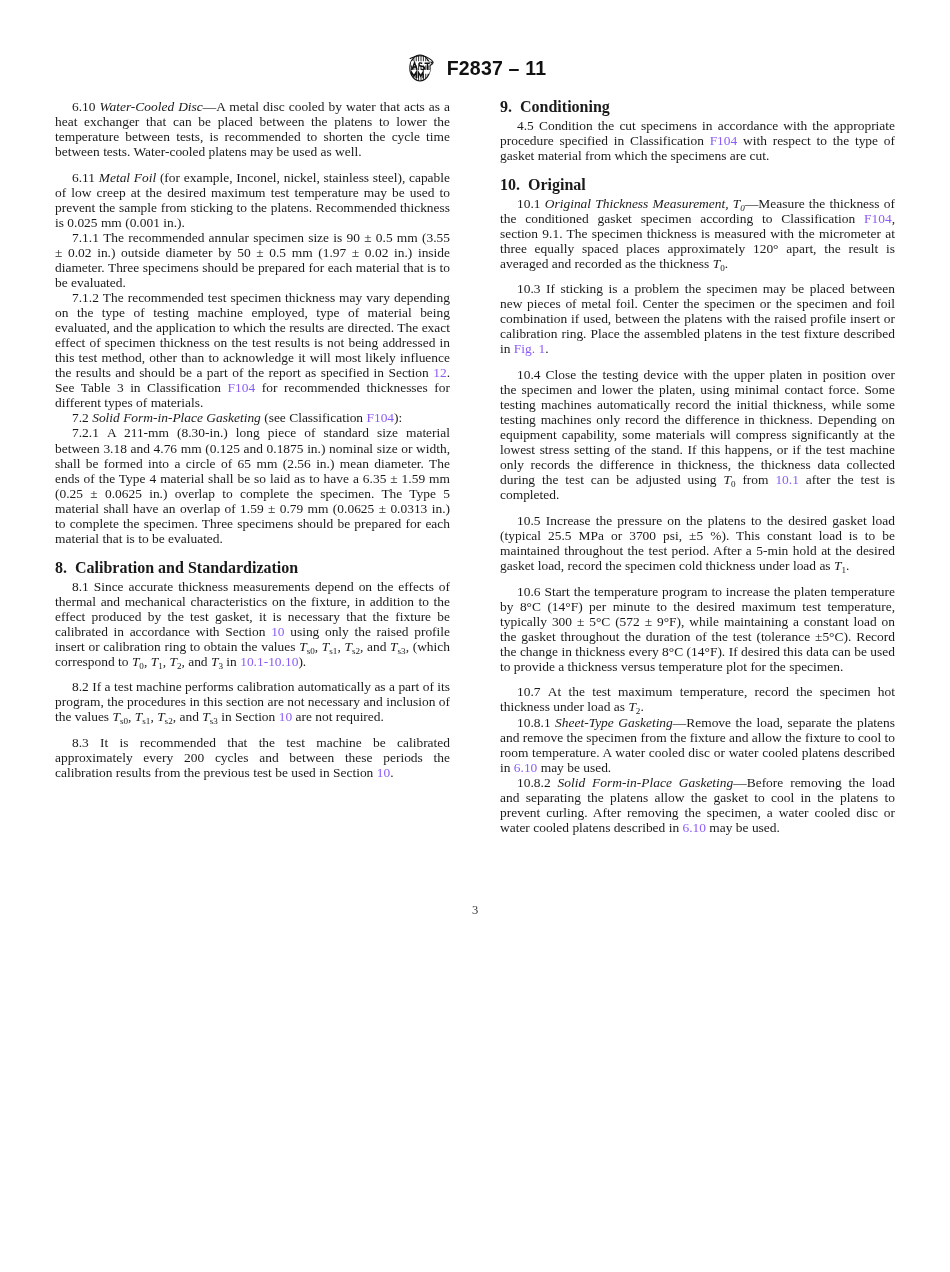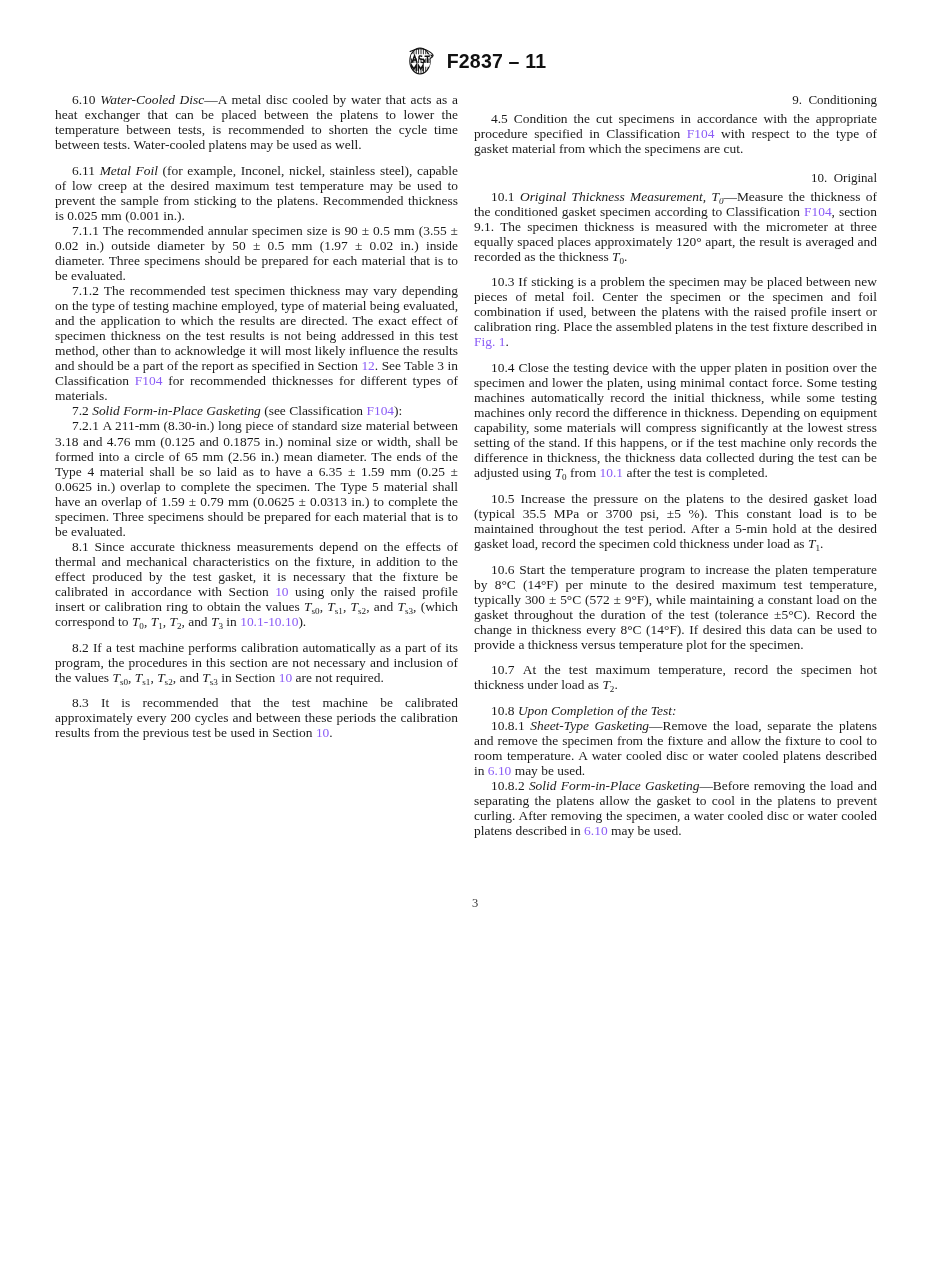--- a/index.html
+++ b/index.html
@@ -12,20 +12,21 @@
     color: #1a1a1a;
     position: relative;
     overflow: hidden;
   }
 
   .page {
     width: 950px;
     height: 941px;
     position: relative;
     padding: 4px;
+    margin-top: 7px;
   }
 
   
   .header {
     position: absolute;
     top: 44px;
     left: 0;
     width: 950px;
     display: flex;
     justify-content: center;
@@ -48,21 +49,21 @@
   }
 
   
   .body-cols {
     position: absolute;
     top: 92px;
     left: 55px;
     width: 840px;
     height: 1110px;
     display: flex;
-    gap: 16px;
+    gap: 50px;
   }
   .col {
     width: 403px;
     font-size: 13.45px;
     line-height: 15.05px;
     text-align: justify;
     text-justify: inter-word;
     hyphens: manual;
   }
 
@@ -70,25 +71,25 @@
 
   
   .p {
     text-indent: 17px;
     margin-bottom: 0;
   }
   .p.spaced { margin-top: 10.5px; }
   .p.tight { margin-top: 0px; }
 
   h3.sec {
-    font-size: 13px;
+    font-size: 16px;
     line-height: 15.2px;
-    font-weight: normal;
+    font-weight: bold;
     margin: 14px 0 3.5px 0;
-    text-align: right;
+    text-align: left;
     text-indent: 0;
   }
   h3.sec.first { margin-top: 0; }
 
   .num { white-space: nowrap; }
   i, .it { font-style: italic; }
   .lnk {
     color: #8b5cf6;
     text-decoration: none;
     cursor: pointer;
@@ -178,20 +179,24 @@
 
       <p class="p tight">
         <span class="num">7.2</span>
         <i>Solid Form-in-Place Gasketing</i><span> (see Classification </span><a class="lnk">F104</a><span>):</span>
       </p>
 
       <p class="p tight">
         <span class="num">7.2.1</span>&nbsp;<span>A 211-mm (8.30-in.) long piece of standard size material between 3.18 and 4.76 mm (0.125 and 0.1875 in.) nominal size or width, shall be formed into a circle of 65 mm (2.56 in.) mean diameter. The ends of the Type 4 material shall be so laid as to have a 6.35 ± 1.59 mm (0.25 ± 0.0625 in.) overlap to complete the specimen. The Type 5 material shall have an overlap of 1.59 ± 0.79 mm (0.0625 ± 0.0313 in.) to complete the specimen. Three specimens should be prepared for each material that is to be evaluated.</span>
       </p>
 
+      <h3 class="sec">
+        <span>8.</span>&nbsp;
+        <span>Calibration and Standardization</span>
+      </h3>
 
       <p class="p tight">
         <span class="num">8.1</span>&nbsp;<span>Since accurate thickness measurements depend on the effects of thermal and mechanical characteristics on the fixture, in addition to the effect produced by the test gasket, it is necessary that the fixture be calibrated in accordance with Section </span><a class="lnk">10</a><span> using only the raised profile insert or calibration ring to obtain the values </span><span><span class="nb"><span class="var">T</span><sub>s0</sub></span>, <span class="nb"><span class="var">T</span><sub>s1</sub></span>, <span class="nb"><span class="var">T</span><sub>s2</sub></span>, and <span class="nb"><span class="var">T</span><sub>s3</sub></span></span><span>, (which correspond to </span><span><span class="nb"><span class="var">T</span><sub>0</sub></span>, <span class="nb"><span class="var">T</span><sub>1</sub></span>, <span class="nb"><span class="var">T</span><sub>2</sub></span>, and <span class="nb"><span class="var">T</span><sub>3</sub></span></span><span> in </span><a class="lnk">10.1-10.10</a><span>).</span>
       </p>
 
       <p class="p spaced">
         <span class="num">8.2</span>&nbsp;<span>If a test machine performs calibration automatically as a part of its program, the procedures in this section are not necessary and inclusion of the values </span><span><span class="nb"><span class="var">T</span><sub>s0</sub></span>, <span class="nb"><span class="var">T</span><sub>s1</sub></span>, <span class="nb"><span class="var">T</span><sub>s2</sub></span>, and <span class="nb"><span class="var">T</span><sub>s3</sub></span></span><span> in Section </span><a class="lnk">10</a><span> are not required.</span>
       </p>
 
       <p class="p spaced">
@@ -224,35 +229,31 @@
 
       <p class="p spaced">
         <span class="num">10.3</span>&nbsp;<span>If sticking is a problem the specimen may be placed between new pieces of metal foil. Center the specimen or the specimen and foil combination if used, between the platens with the raised profile insert or calibration ring. Place the assembled platens in the test fixture described in </span><a class="lnk">Fig. 1</a><span>.</span>
       </p>
 
       <p class="p spaced">
         <span class="num">10.4</span>&nbsp;<span>Close the testing device with the upper platen in position over the specimen and lower the platen, using minimal contact force. Some testing machines automatically record the initial thickness, while some testing machines only record the difference in thickness. Depending on equipment capability, some materials will compress significantly at the lowest stress setting of the stand. If this happens, or if the test machine only records the difference in thickness, the thickness data collected during the test can be adjusted using </span><span class="nb"><span class="var">T</span><sub>0</sub></span><span> from </span><a class="lnk">10.1</a><span> after the test is completed.</span>
       </p>
 
       <p class="p spaced">
-        <span class="num">10.5</span>&nbsp;<span>Increase the pressure on the platens to the desired gasket load (typical 35.5 MPa or 3700 psi, ±5 %). This constant load is to be maintained throughout the test period. After a 5-min hold at the desired gasket load, record the specimen cold thickness under load as </span><span class="nb"><span class="var">T</span><sub>1</sub></span><span>.</span>
+        <span class="num">10.5</span>&nbsp;<span>Increase the pressure on the platens to the desired gasket load (typical 25.5 MPa or 3700 psi, ±5 %). This constant load is to be maintained throughout the test period. After a 5-min hold at the desired gasket load, record the specimen cold thickness under load as </span><span class="nb"><span class="var">T</span><sub>1</sub></span><span>.</span>
       </p>
 
       <p class="p spaced">
         <span class="num">10.6</span>&nbsp;<span>Start the temperature program to increase the platen temperature by 8°C (14°F) per minute to the desired maximum test temperature, typically 300 ± 5°C (572 ± 9°F), while maintaining a constant load on the gasket throughout the duration of the test (tolerance ±5°C). Record the change in thickness every 8°C (14°F). If desired this data can be used to provide a thickness versus temperature plot for the specimen.</span>
       </p>
 
       <p class="p spaced">
         <span class="num">10.7</span>&nbsp;<span>At the test maximum temperature, record the specimen hot thickness under load as </span><span class="nb"><span class="var">T</span><sub>2</sub></span><span>.</span>
       </p>
 
-      <p class="p spaced">
-        <span class="num">10.8</span>
-        <i>Upon Completion of the Test:</i>
-      </p>
 
       <p class="p tight">
         <span class="num">10.8.1</span>
         <i>Sheet-Type Gasketing</i><span>—Remove the load, separate the platens and remove the specimen from the fixture and allow the fixture to cool to room temperature. A water cooled disc or water cooled platens described in </span><a class="lnk">6.10</a><span> may be used.</span>
       </p>
 
       <p class="p tight">
         <span class="num">10.8.2</span>
         <i>Solid Form-in-Place Gasketing</i><span>—Before removing the load and separating the platens allow the gasket to cool in the platens to prevent curling. After removing the specimen, a water cooled disc or water cooled platens described in </span><a class="lnk">6.10</a><span> may be used.</span>
       </p>

